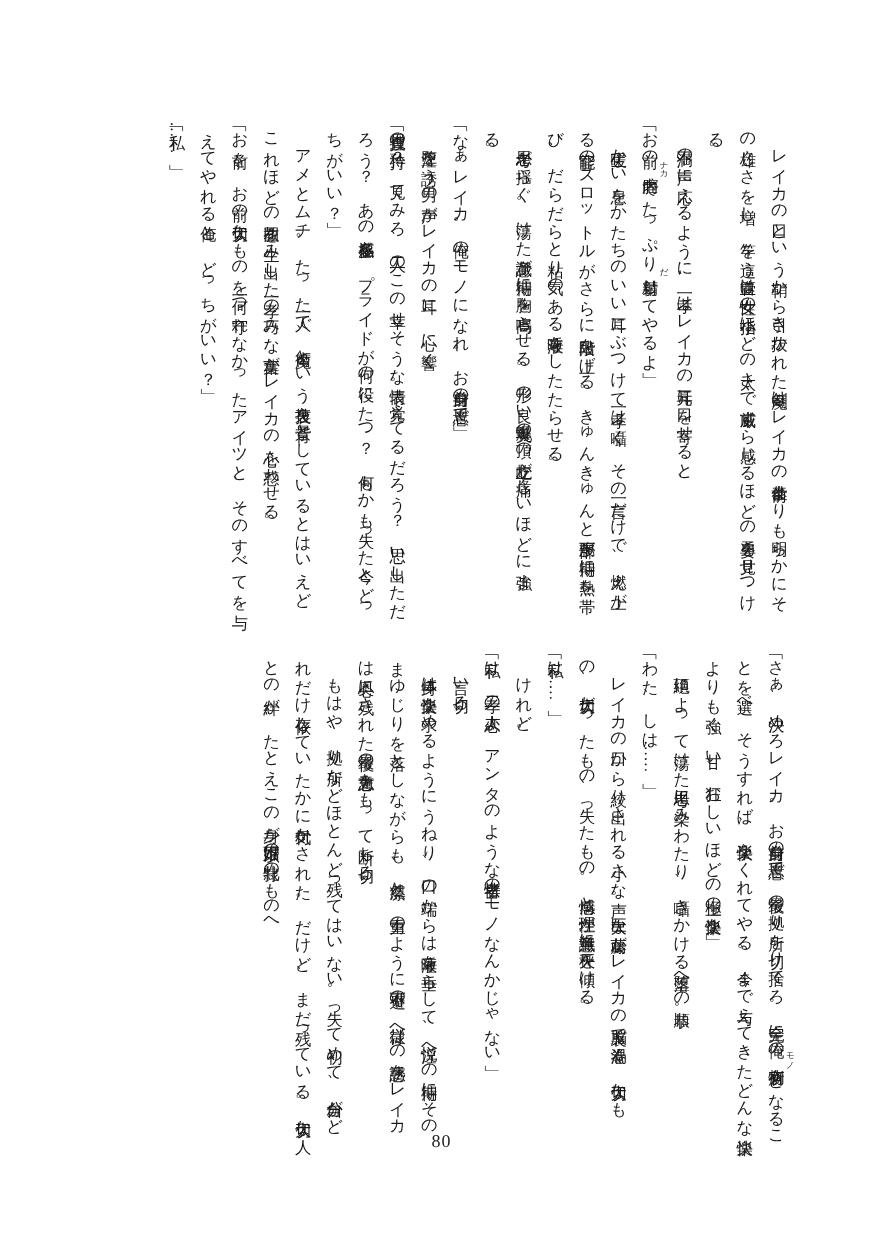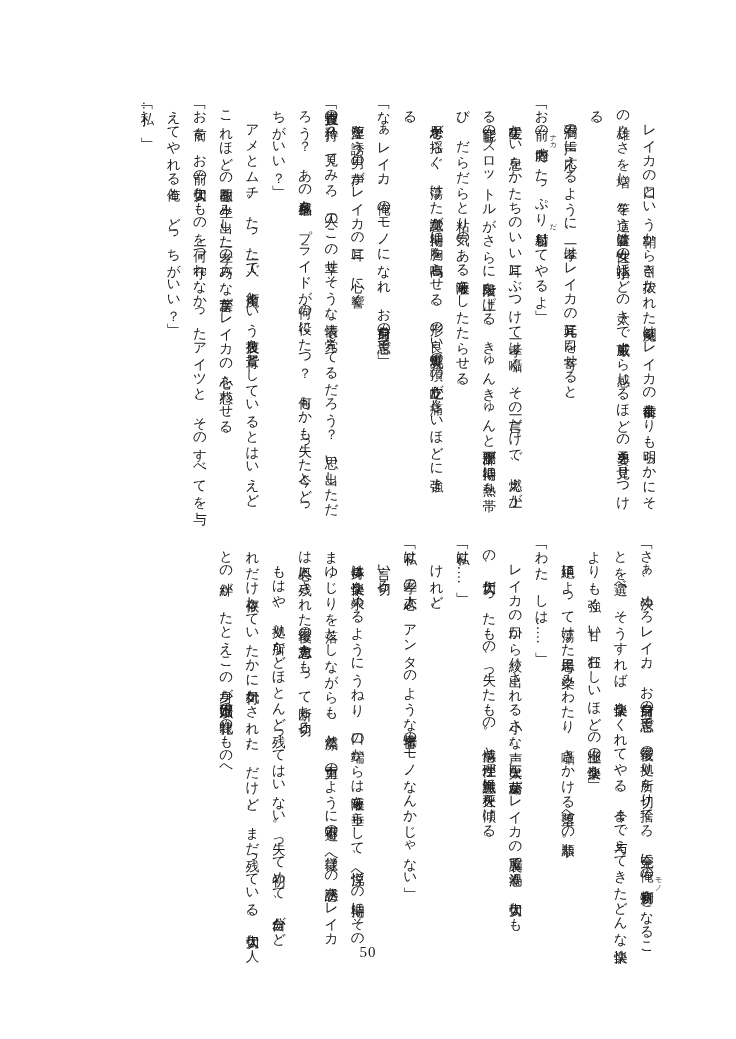--- a/index.html
+++ b/index.html
@@ -82,15 +82,15 @@
     <p class="para-dialogue">「わた、しは……」</p>
     <p class="para-indent">レイカの口から絞り出される小さな声。巨大な葛藤がレイカの脳裏で渦巻く。大切なもの、大切だったもの、失ったもの。感情と理性が無意識に天秤を傾ける。</p>
     <p class="para-dialogue">「私は……」</p>
     <p class="para-indent">けれど。</p>
     <p class="para-dialogue">「私は、孝二の恋人よ。アンタのような卑怯者のモノなんかじゃない」</p>
     <p class="para-indent">言い切る。</p>
     <p class="para-indent">身体は快楽を求めるようにうねり、口の端からは唾液を垂らして、淫悦への期待にそのまゆじりを落としながらも、凛然と。重力のように不可避の、隷従への誘惑をレイカは心奥に残された最後の意志力をもって断ち切る。</p>
     <p class="para-indent">もはや、拠り所などほとんど残ってはいない。失って初めて、自分がどれだけ依存していたかに気付かされた。だけど、まだ残っている。大切な人との絆が。たとえこの身が娼婦以下の牝隷のものへ</p>
   </div>
 
-  <div class="page-number">50</div>
+  <div class="page-number">80</div>
 
 </div>
 
 </body></html>

